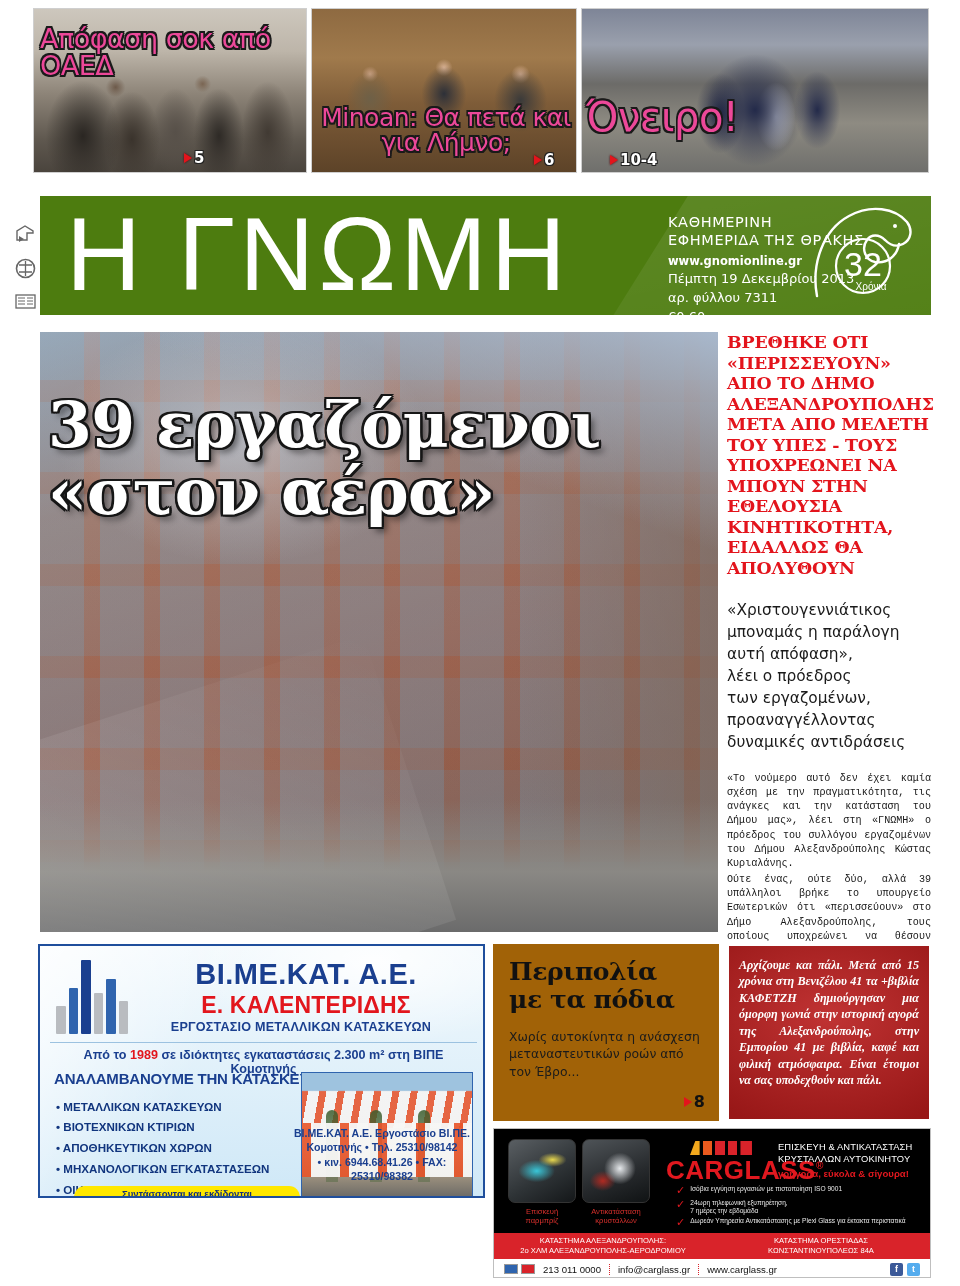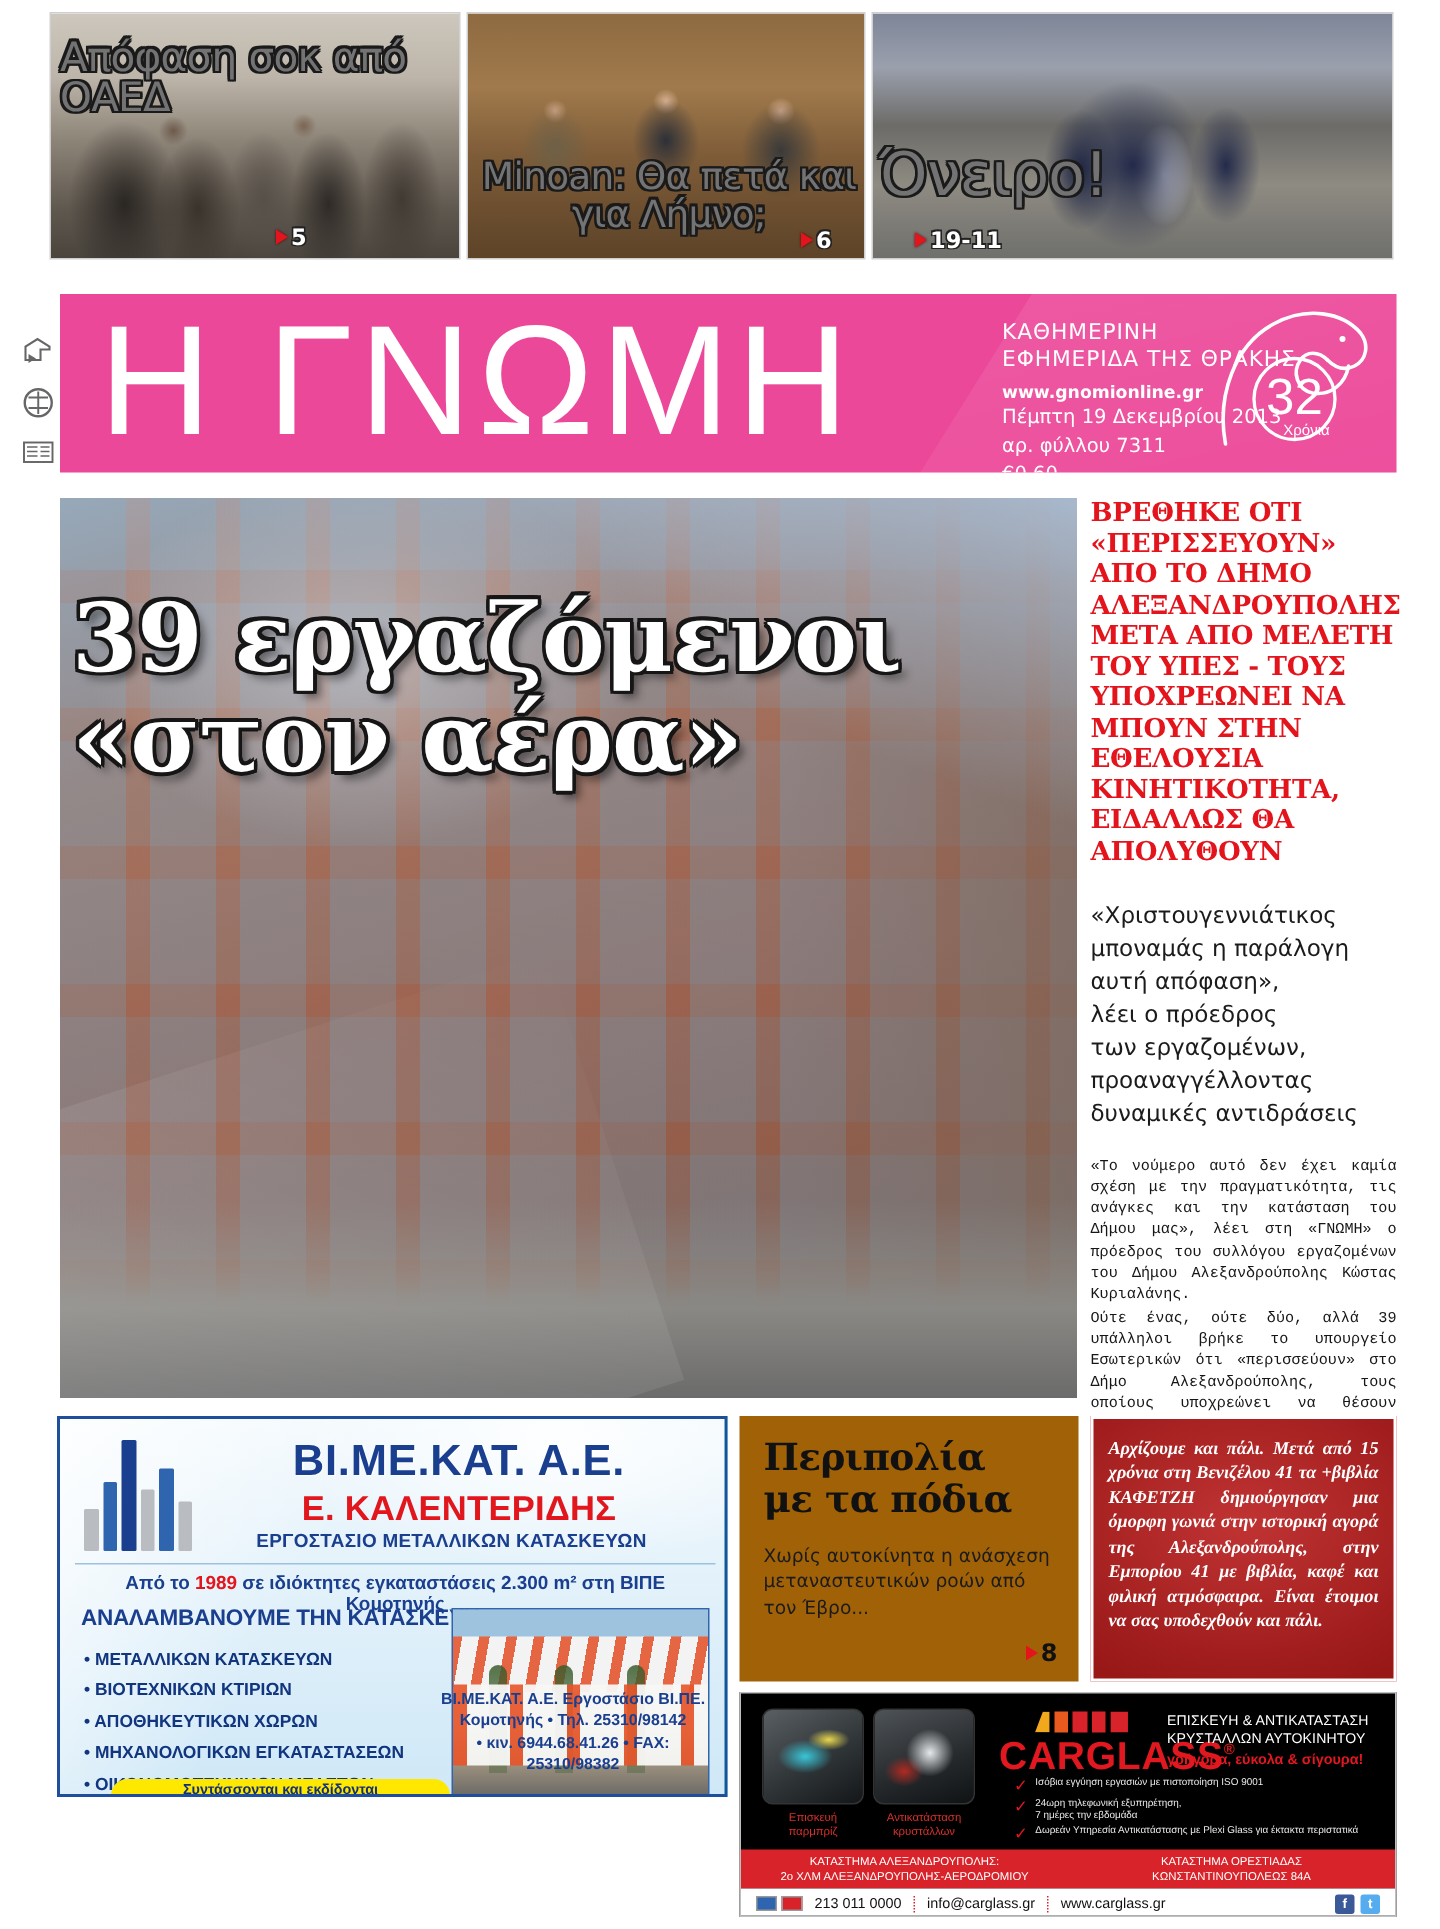--- a/index.html
+++ b/index.html
@@ -70,21 +70,21 @@
     background:
       radial-gradient(ellipse 70px 80px at 50% 62%, #232a4a 0%, rgba(35,42,74,0) 70%),
       radial-gradient(ellipse 34px 56px at 40% 64%, #1d2340 0%, rgba(29,35,64,0) 72%),
       radial-gradient(ellipse 30px 52px at 56% 66%, #eef0f5 0%, rgba(238,240,245,0) 66%),
       radial-gradient(ellipse 32px 54px at 68% 62%, #232a4a 0%, rgba(35,42,74,0) 72%),
       linear-gradient(180deg, #7e8597 0%, #9aa0ad 22%, #6c6b68 46%, #8e8b82 70%, #6f6f6c 100%);
   }
 
   .teaser-title {
     position: absolute;
-    color: #737373;
+    color: #ec4899;
     font-family: "DejaVu Sans", sans-serif;
     font-weight: 400;
     line-height: 1.0;
     letter-spacing: -0.5px;
     text-shadow:
       -1.6px -1.6px 0 #1a1a1a, 1.6px -1.6px 0 #1a1a1a,
       -1.6px 1.6px 0 #1a1a1a, 1.6px 1.6px 0 #1a1a1a,
        0 -1.6px 0 #1a1a1a, 0 1.6px 0 #1a1a1a,
       -1.6px 0 0 #1a1a1a, 1.6px 0 0 #1a1a1a;
   }
@@ -108,21 +108,21 @@
   }
   .tp-1 { left: 150px; top: 140px; }
   .tp-2 { left: 222px; top: 142px; }
   .tp-3 { left: 28px; top: 142px; }
 
   
   .masthead {
     position: absolute;
     left: 40px; top: 196px;
     width: 891px; height: 119px;
-    background: #ec4899;
+    background: #4d7c0f;
     overflow: hidden;
   }
   .masthead::before {
     
     content: "";
     position: absolute;
     right: -40px; top: -90px;
     width: 300px; height: 320px;
     background: linear-gradient(135deg, rgba(255,255,255,0.12), rgba(255,255,255,0));
     transform: rotate(32deg);
@@ -632,21 +632,21 @@
         <span class="tri"></span>
         <span>6</span>
       </div>
     </div>
 
     <div class="teaser teaser-3">
       <div class="teaser-photo photo-volley"></div>
       <div class="teaser-title tt-3">Όνειρο!</div>
       <div class="teaser-page tp-3">
         <span class="tri"></span>
-        <span>19-11</span>
+        <span>10-4</span>
       </div>
     </div>
   </div>
 
   <div class="edge-logos">
     <div class="lg">
       <svg width="22" height="24" viewBox="0 0 22 24">
         <path d="M3 17 L3 8 L11 3 L19 8 L19 10 L13 10 L13 17 Z" fill="none" stroke="#3c3c3c" stroke-width="1.4"></path>
         <path d="M5 13 L10 16 L5 19 Z" fill="#3c3c3c"></path>
       </svg>

